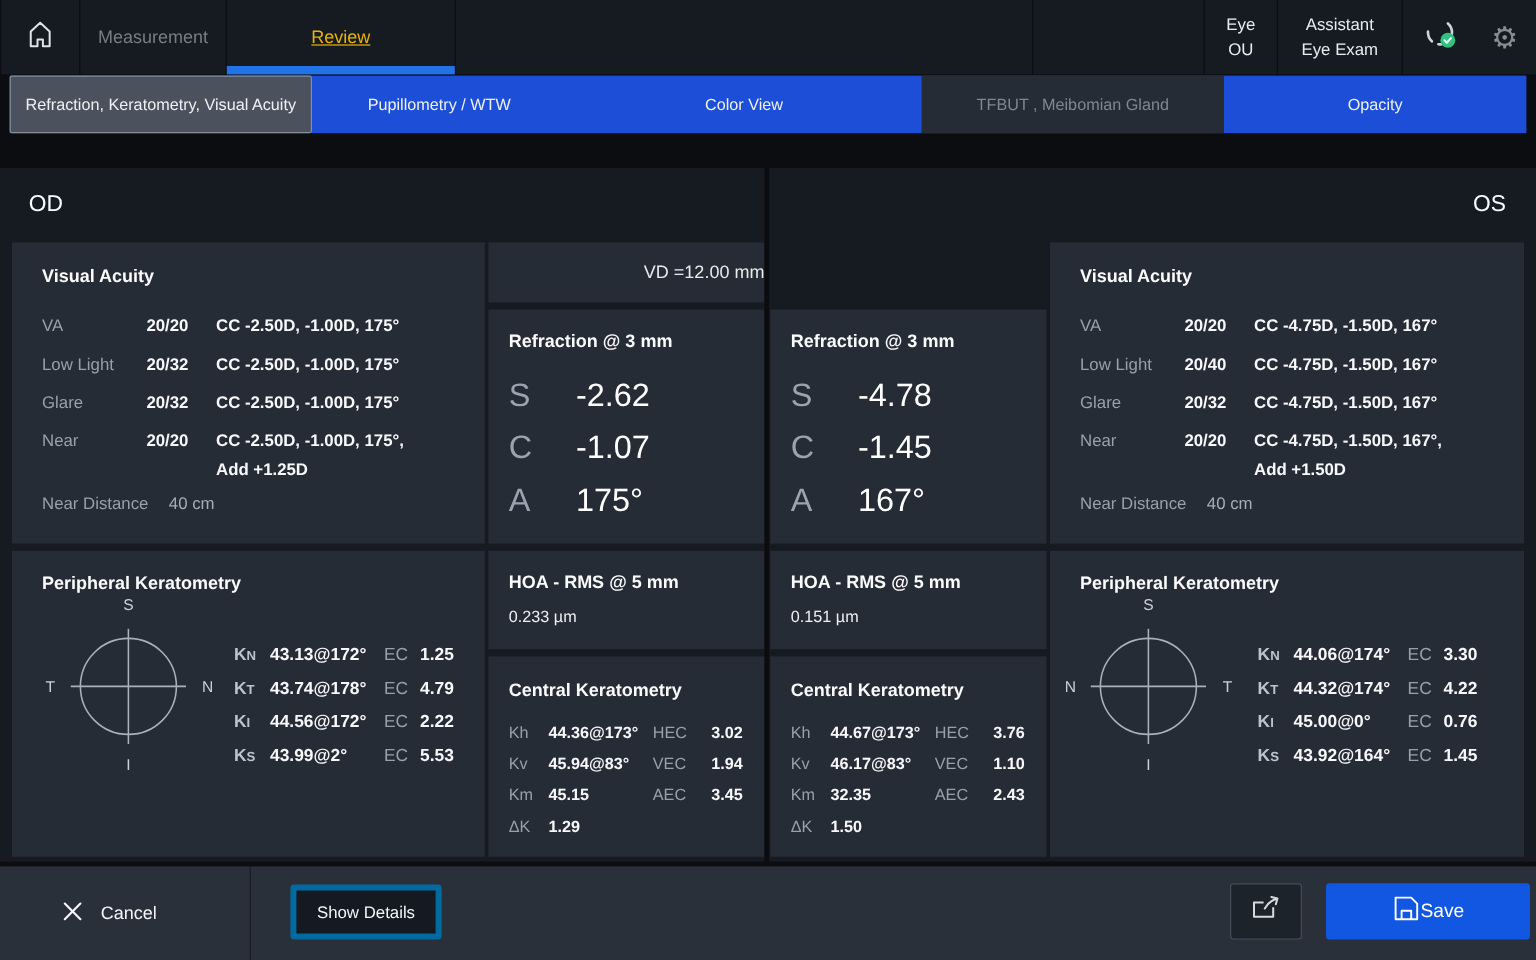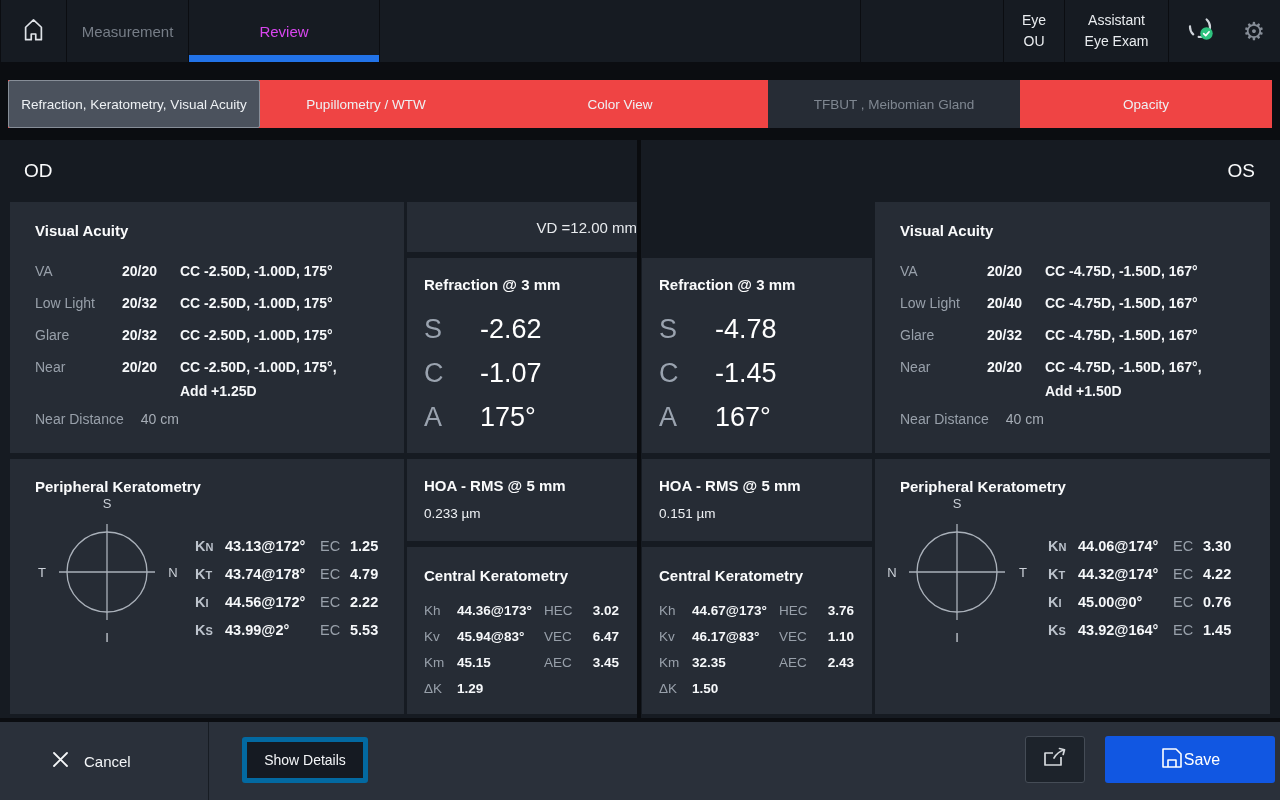--- a/index.html
+++ b/index.html
@@ -6,34 +6,34 @@
   html,body { width:1280px; height:800px; overflow:hidden; background:#0b0d11;
     font-family:"Liberation Sans", sans-serif; color:#f2f4f7; }
 
   
   .topbar { position:absolute; left:1px; top:0; width:1280px; height:62px;
     background:#161b22; display:flex; align-items:stretch; }
   .tb-sec { border-right:1px solid #0b0d11; display:flex; align-items:center;
     justify-content:center; flex-direction:column; }
   .tb-home { width:66px; cursor:pointer; }
   .tb-meas { width:122px; color:#767d87; font-size:15px; cursor:pointer; }
-  .tb-review { width:191px; color:#d946ef; font-size:15px; position:relative; cursor:pointer; }
+  .tb-review { width:191px; color:#eab308; font-size:15px; position:relative; cursor:pointer;text-decoration:underline; }
   .tb-review .underline { position:absolute; left:0; bottom:0; width:100%; height:7px; background:#2273e8; }
   .tb-spacer1 { flex:1; border-right:1px solid #0b0d11; }
   .tb-empty { width:143px; border-right:1px solid #0b0d11; }
   .tb-two { font-size:14px; color:#e9ecef; line-height:21px; text-align:center; cursor:pointer; }
   .tb-eye { width:61px; }
   .tb-assist { width:104px; }
   .tb-icons { flex-direction:row; display:flex; align-items:center; justify-content:center;
     gap:26px; width:112px; border-right:none; }
   .gear { font-family:"DejaVu Sans", sans-serif; font-size:25px; color:#868d97; cursor:pointer; line-height:1; }
 
   
-  .viewtabs { position:absolute; left:8px; top:80px; width:1264px; height:48px;
-    background:#ef4444; display:flex; }
+  .viewtabs { position:absolute; left:8px; top:63px; width:1264px; height:48px;
+    background:#1d4ed8; display:flex; }
   .vtab { display:flex; align-items:center; justify-content:center; font-size:13.5px;
     color:#eef1f4; cursor:pointer; }
   .vtab.active { background:#4b525d; border:1px solid #878e98; border-radius:2px; }
   .vtab.disabled { background:#262c35; color:#7f8791; }
   .vt1 { width:252px; } .vt2 { width:212px; } .vt3 { width:296px; } .vt4 { width:252px; } .vt5 { flex:1; }
 
   
   .content { position:absolute; left:0; top:140px; width:1280px; height:578px; background:#161b22; }
   .eyelabel { position:absolute; top:20px; font-size:19px; font-weight:500; color:#fafbfc; }
   .panel { position:absolute; background:#262c35; }
@@ -278,21 +278,21 @@
     <div class="ck-row">
       <span class="ck-k">Kh</span>
       <span class="ck-v">44.36@173°</span>
       <span class="ck-e">HEC</span>
       <span class="ck-ev">3.02</span>
     </div>
     <div class="ck-row">
       <span class="ck-k">Kv</span>
       <span class="ck-v">45.94@83°</span>
       <span class="ck-e">VEC</span>
-      <span class="ck-ev">6.47</span>
+      <span class="ck-ev">1.94</span>
     </div>
     <div class="ck-row">
       <span class="ck-k">Km</span>
       <span class="ck-v">45.15</span>
       <span class="ck-e">AEC</span>
       <span class="ck-ev">3.45</span>
     </div>
     <div class="ck-row">
       <span class="ck-k">ΔK</span>
       <span class="ck-v">1.29</span>

